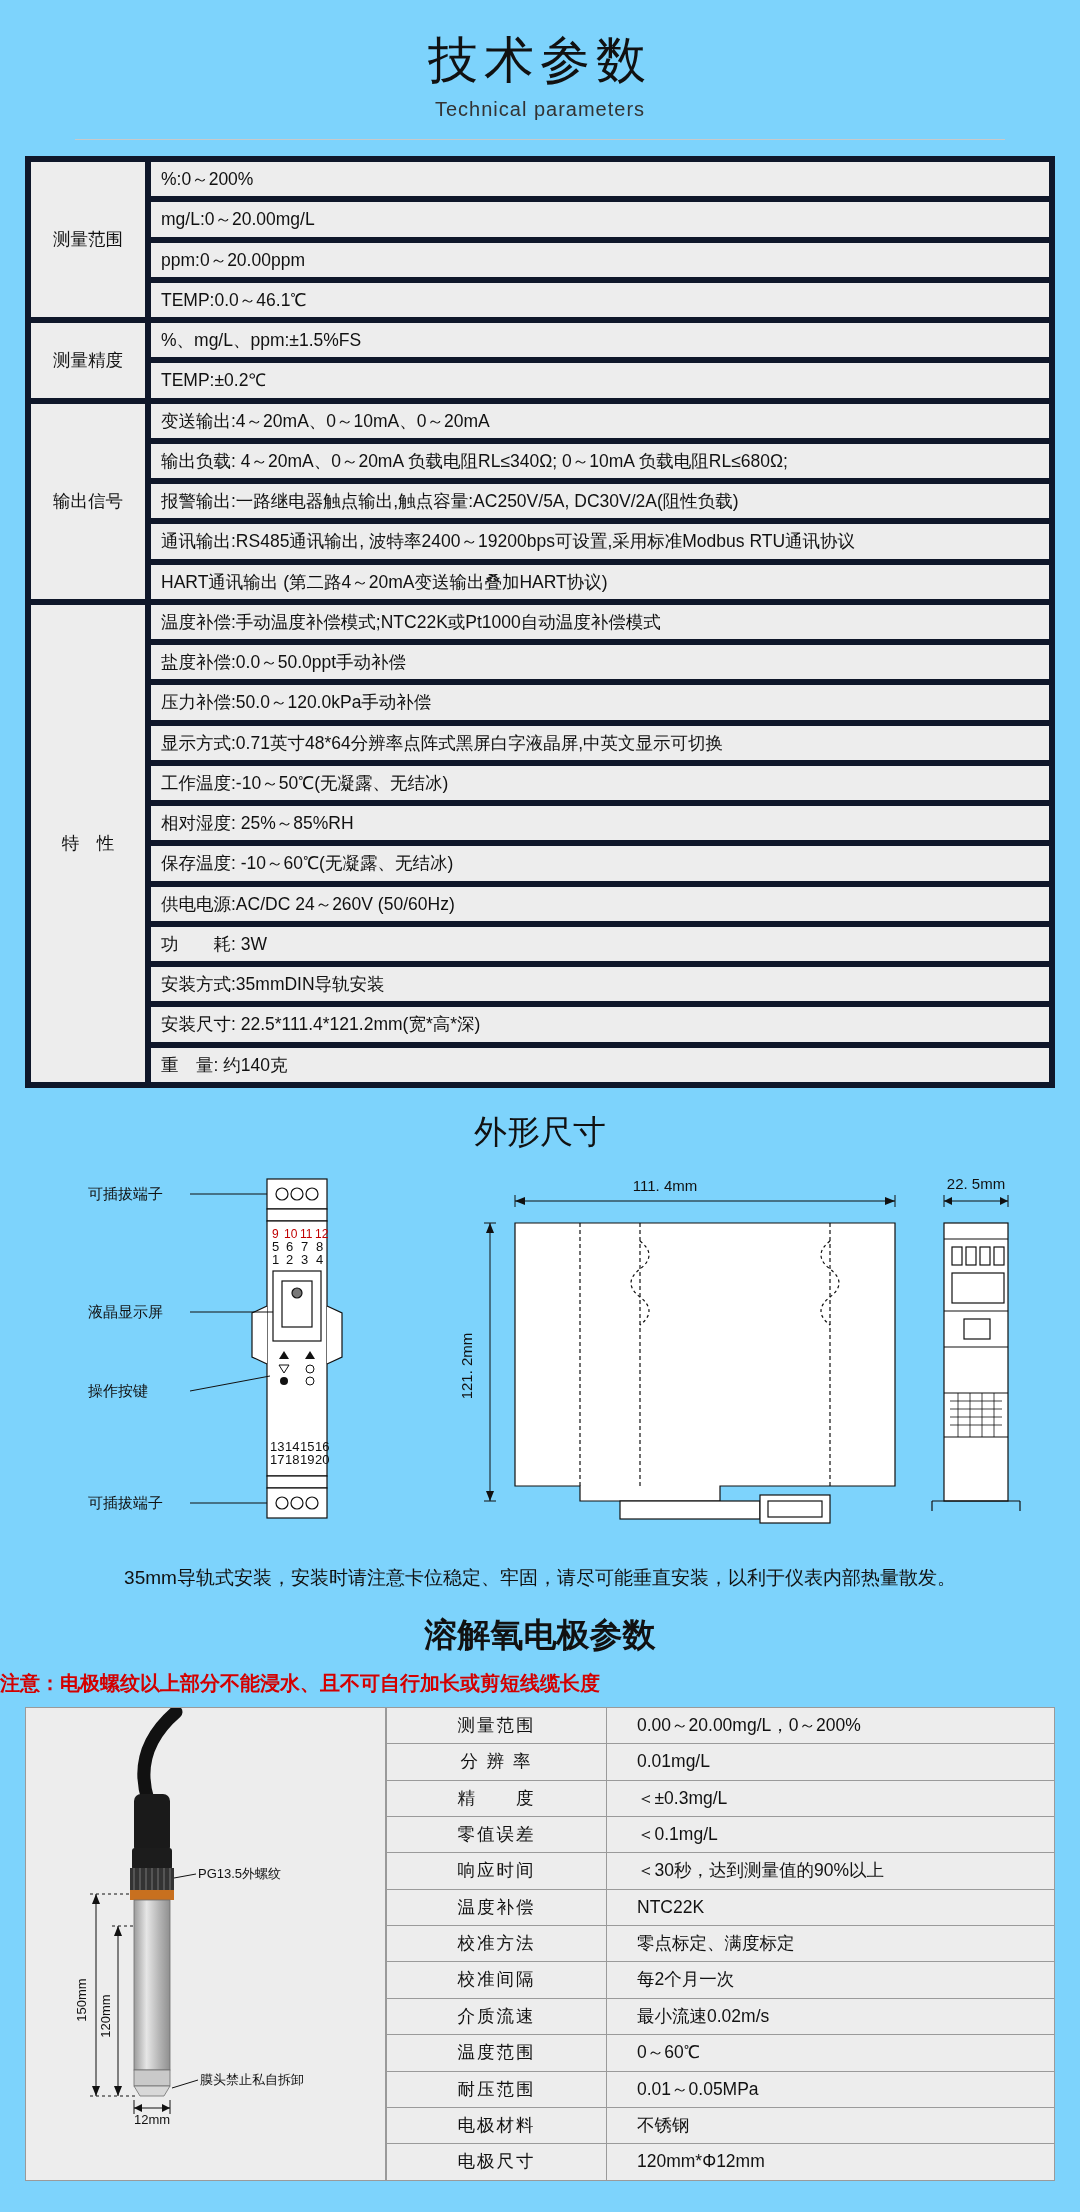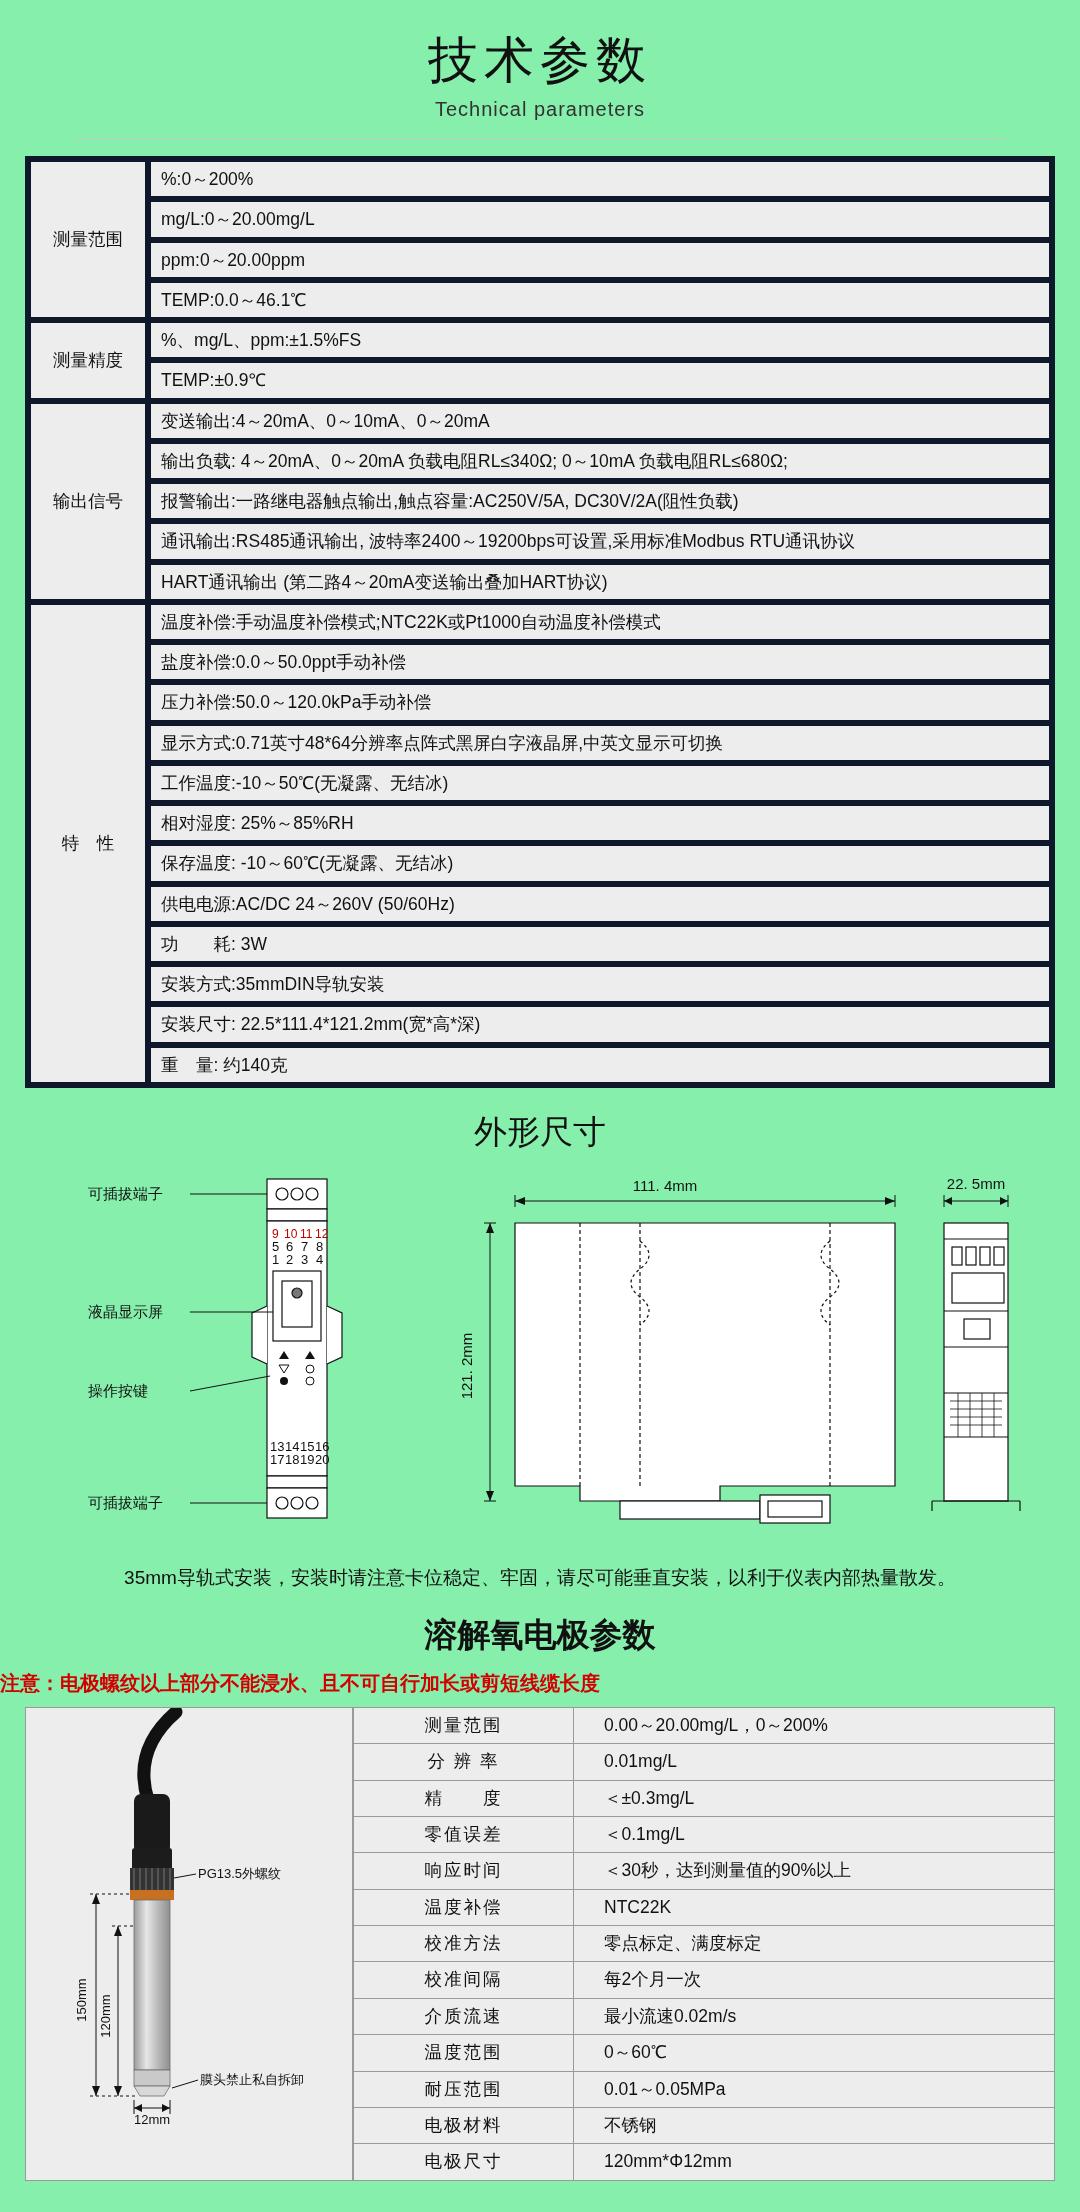--- a/index.html
+++ b/index.html
@@ -4,21 +4,21 @@
 <style>
   * { box-sizing: border-box; }
   html, body {
     margin: 0; padding: 0;
     background: #e8e8e8;
     font-family: "Liberation Sans", sans-serif;
   }
   #page {
     width: 1080px;
     min-height: 2212px;
-    background: #86efac;
+    background: #7dd3fc;
     position: relative;
     overflow: hidden;
   }
   
   .header {
     text-align: center;
     padding-top: 30px;
   }
   .header .title-cn {
     font-size: 50px;
@@ -94,21 +94,21 @@
   .drawing svg { display: block; }
   
   .electrode-block {
     width: 1030px;
     margin: 10px auto 0 auto;
     display: flex;
     align-items: stretch;
     gap: 0;
   }
   .electrode-img {
-    width: 328px;
+    width: 361px;
     border: 1px solid #9a9a9a;
     background: #ededed;
     position: relative;
   }
   table.elec {
     border-collapse: collapse;
     flex: 1;
     font-size: 17.5px;
     color: #111;
     background: #ededed;
@@ -170,21 +170,21 @@
           </tr>
         <tr>
             <td>TEMP:0.0～46.1℃</td>
           </tr>
 
         <tr>
           <td class="label" rowspan="2">测量精度</td>
           <td>%、mg/L、ppm:±1.5%FS</td>
         </tr>
         <tr>
-            <td>TEMP:±0.9℃</td>
+            <td>TEMP:±0.2℃</td>
           </tr>
 
         <tr>
           <td class="label" rowspan="5">输出信号</td>
           <td>变送输出:4～20mA、0～10mA、0～20mA</td>
         </tr>
         <tr>
             <td>输出负载: 4～20mA、0～20mA 负载电阻RL≤340Ω; 0～10mA 负载电阻RL≤680Ω;</td>
           </tr>
         <tr>

